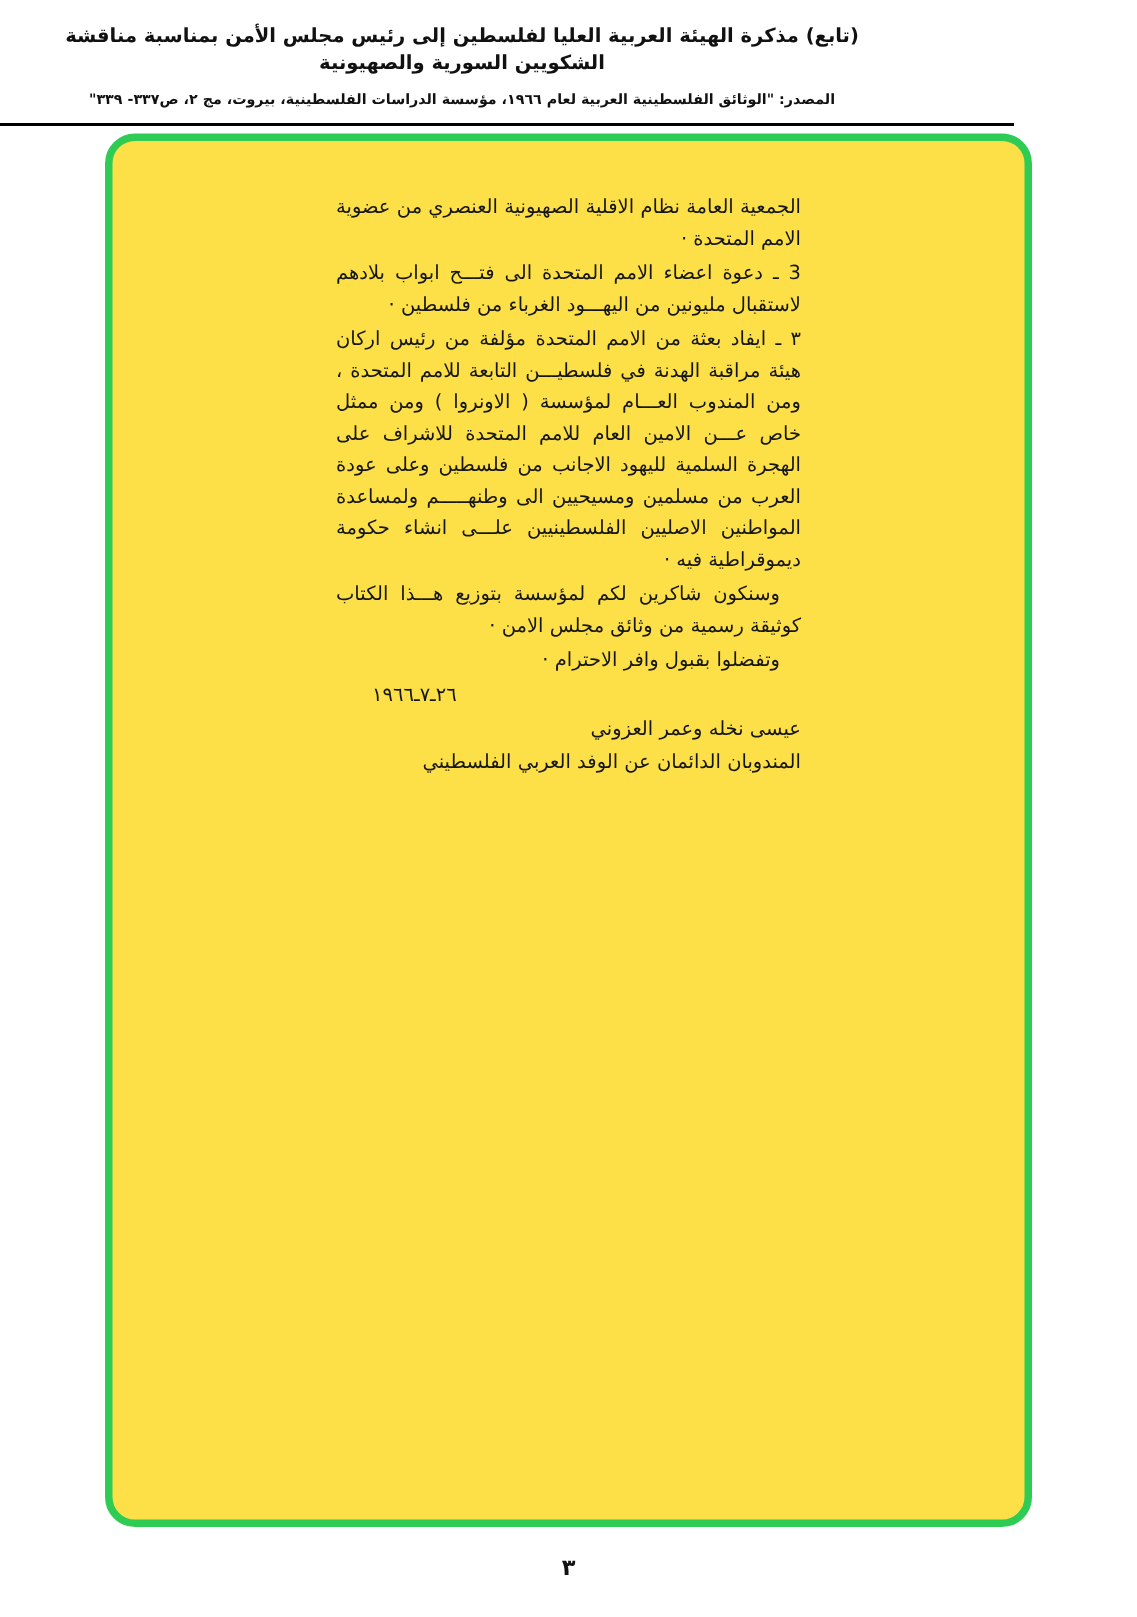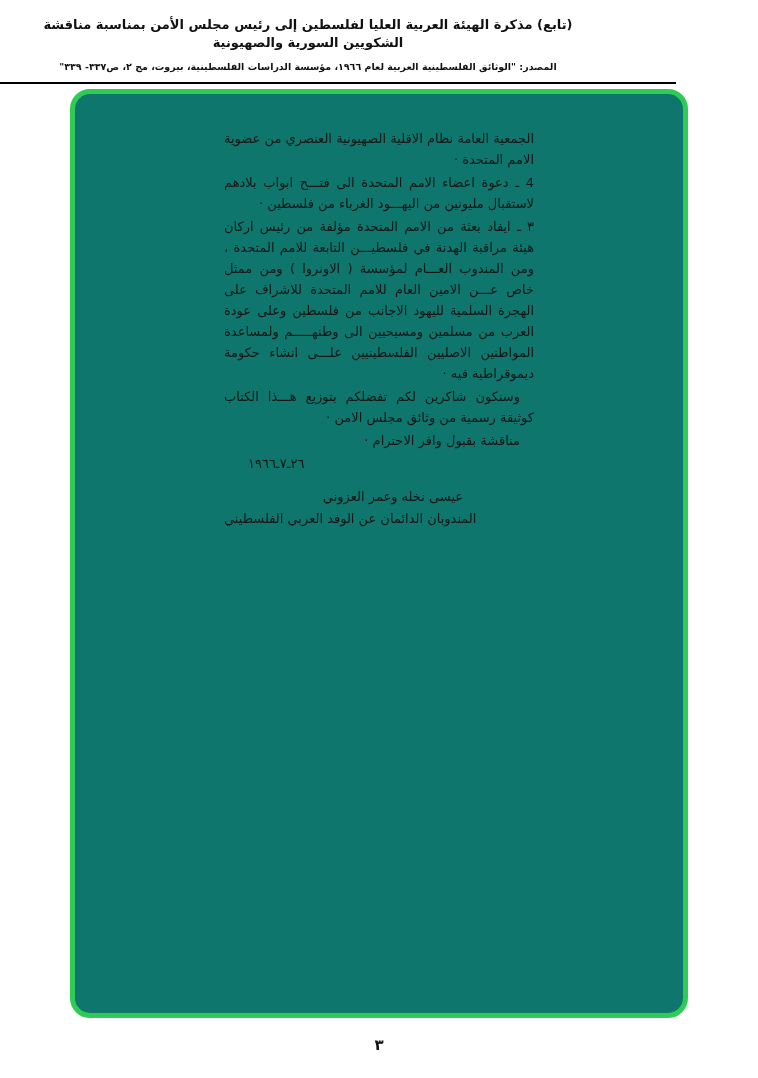--- a/index.html
+++ b/index.html
@@ -49,21 +49,21 @@
   }
   .doc-frame {
     position: absolute;
     left: 70px;
     top: 89px;
     width: 618px;
     height: 929px;
     border: 5px solid #2ecc54;
     border-radius: 20px;
     box-sizing: border-box;
-    background: #0f766e;
+    background: #fde047;
   }
   .doc-text {
     width: 310px;
     margin: 34px auto 0 auto;
     direction: rtl;
     font-size: 13px;
     line-height: 21px;
     color: #161616;
   }
   .para {
@@ -71,31 +71,31 @@
     text-align-last: right;
     margin: 0 0 2px 0;
   }
   .para.indent {
     text-indent: 14px;
   }
   .date-line {
     direction: rtl;
     text-align: left;
     padding-left: 24px;
-    margin: 2px 0 12px 0;
+    margin: 2px 0 2px 0;
   }
   .signature {
     direction: rtl;
-    text-align: center;
+    text-align: right;
     padding-left: 28px;
     margin: 0 0 1px 0;
   }
   .signature-title {
     direction: rtl;
-    text-align: left;
+    text-align: right;
     margin: 0;
   }
   .page-number {
     position: absolute;
     left: 0;
     top: 1036px;
     width: 758px;
     text-align: center;
     font-weight: bold;
     font-size: 15px;
@@ -108,24 +108,24 @@
 
   <header class="page-header">
     <div class="header-title" dir="rtl">(تابع) مذكرة الهيئة العربية العليا لفلسطين إلى رئيس مجلس الأمن بمناسبة مناقشة الشكويين السورية  والصهيونية</div>
     <div class="header-source" dir="rtl">المصدر: "الوثائق الفلسطينية العربية لعام ١٩٦٦، مؤسسة الدراسات الفلسطينية، بيروت، مج ٢، ص٣٣٧- ٣٣٩"</div>
     <hr class="header-rule">
   </header>
 
   <div class="doc-frame" style="border-color: rgb(46, 204, 84);">
     <div class="doc-text" dir="rtl">
       <p class="para">الجمعية العامة نظام الاقلية الصهيونية العنصري من عضوية الامم المتحدة ·</p>
-      <p class="para">4 ـ دعوة اعضاء الامم المتحدة الى فتـــح ابواب بلادهم لاستقبال مليونين من اليهـــود الغرباء من فلسطين ·</p>
+      <p class="para">3 ـ دعوة اعضاء الامم المتحدة الى فتـــح ابواب بلادهم لاستقبال مليونين من اليهـــود الغرباء من فلسطين ·</p>
       <p class="para">٣ ـ ايفاد بعثة من الامم المتحدة مؤلفة من رئيس اركان هيئة مراقبة الهدنة في فلسطيـــن التابعة للامم المتحدة ، ومن المندوب العـــام لمؤسسة ( الاونروا ) ومن ممثل خاص عـــن الامين العام للامم المتحدة للاشراف على الهجرة السلمية لليهود الاجانب من فلسطين وعلى عودة العرب من مسلمين ومسيحيين الى وطنهـــــم ولمساعدة المواطنين الاصليين الفلسطينيين علـــى انشاء حكومة ديموقراطية فيه ·</p>
-      <p class="para indent">وسنكون شاكرين لكم تفضلكم بتوزيع هـــذا الكتاب كوثيقة رسمية من وثائق مجلس الامن ·</p>
-      <p class="para indent">مناقشة بقبول وافر الاحترام ·</p>
+      <p class="para indent">وسنكون شاكرين لكم لمؤسسة بتوزيع هـــذا الكتاب كوثيقة رسمية من وثائق مجلس الامن ·</p>
+      <p class="para indent">وتفضلوا بقبول وافر الاحترام ·</p>
       <p class="date-line">٢٦ـ٧ـ١٩٦٦</p>
       <p class="signature">عيسى نخله وعمر العزوني</p>
       <p class="signature-title">المندوبان الدائمان عن الوفد العربي الفلسطيني</p>
     </div>
   </div>
 
   <div class="page-number">٣</div>
 
 </div>
 

